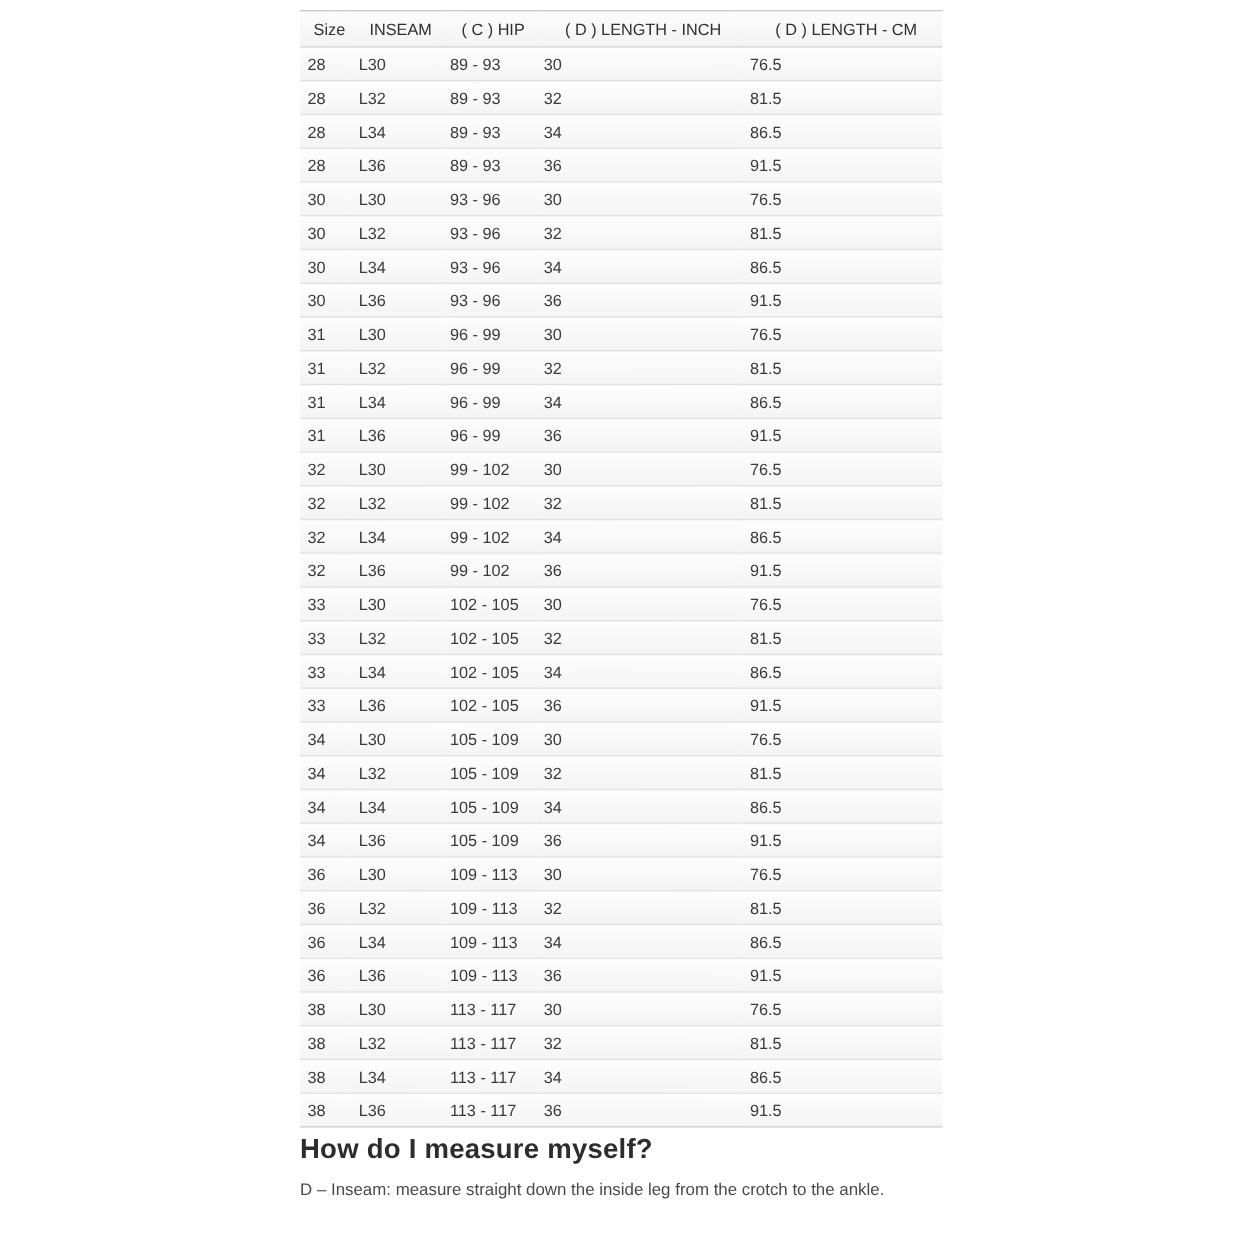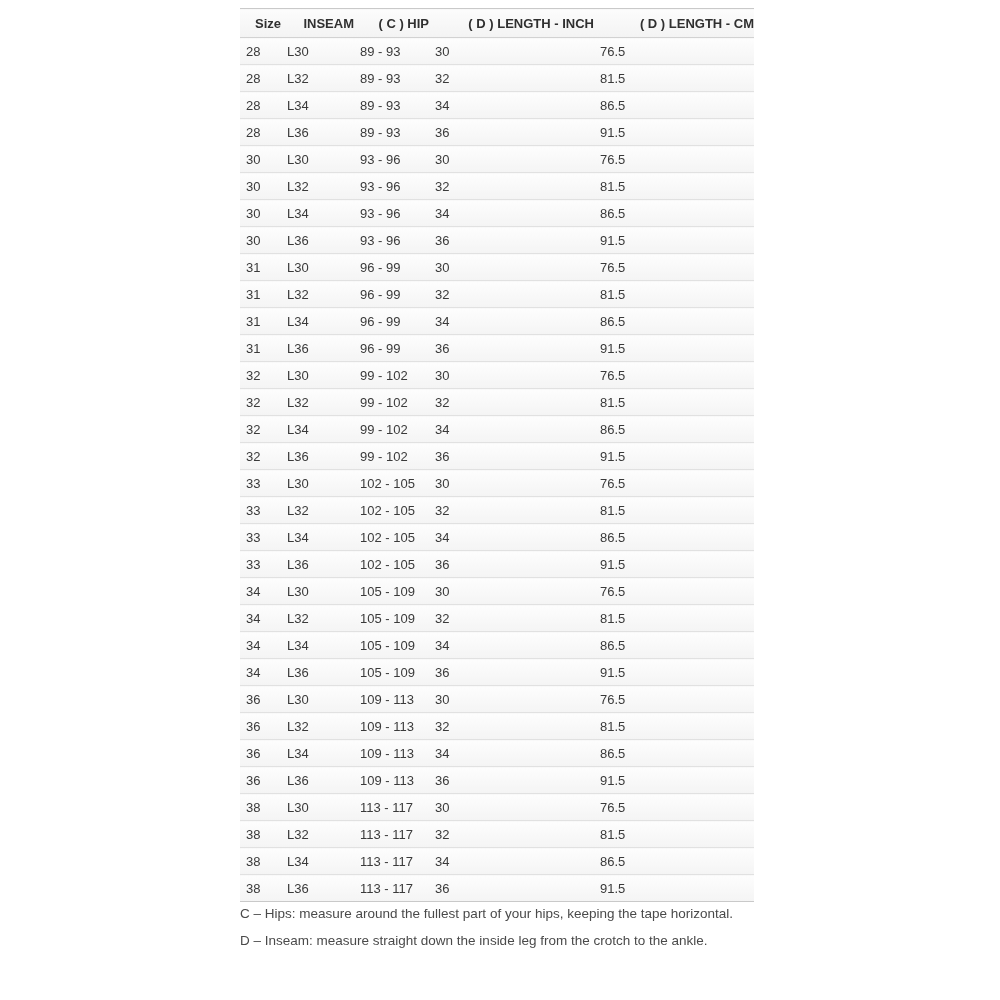--- a/index.html
+++ b/index.html
@@ -18,22 +18,22 @@
     top: 8px;
     width: 514px;
   }
   table.size-table {
     border-collapse: collapse;
     width: 100%;
     font-size: 13px;
     table-layout: fixed;
   }
   table.size-table thead th {
-    text-align: right;
-    font-weight: bold;
+    text-align: center;
+    font-weight: normal;
     color: #303030;
     padding: 7px 0 6px 6px;
     border-top: 1px solid #c9c9c9;
     border-bottom: 1px solid #d2d2d2;
     background: linear-gradient(180deg, #fcfcfc, #f3f3f3);
     white-space: nowrap;
     overflow: visible;
   }
   table.size-table tbody td {
     padding: 6px 0 5px 6px;
@@ -309,15 +309,15 @@
           <td>L36</td>
           <td>113 - 117</td>
           <td>36</td>
           <td>91.5</td>
         </tr>
       </tbody>
   </table>
 </div>
 
 <div class="measure-section">
-  <p class="measure-note">C – Hips: measure around the fullest part of your hips, keeping the tape horizontal.</p>
+  <h2 class="measure-heading">How do I measure myself?</h2>
   <p class="measure-note">D – Inseam: measure straight down the inside leg from the crotch to the ankle.</p>
 </div>
 
 </body></html>

